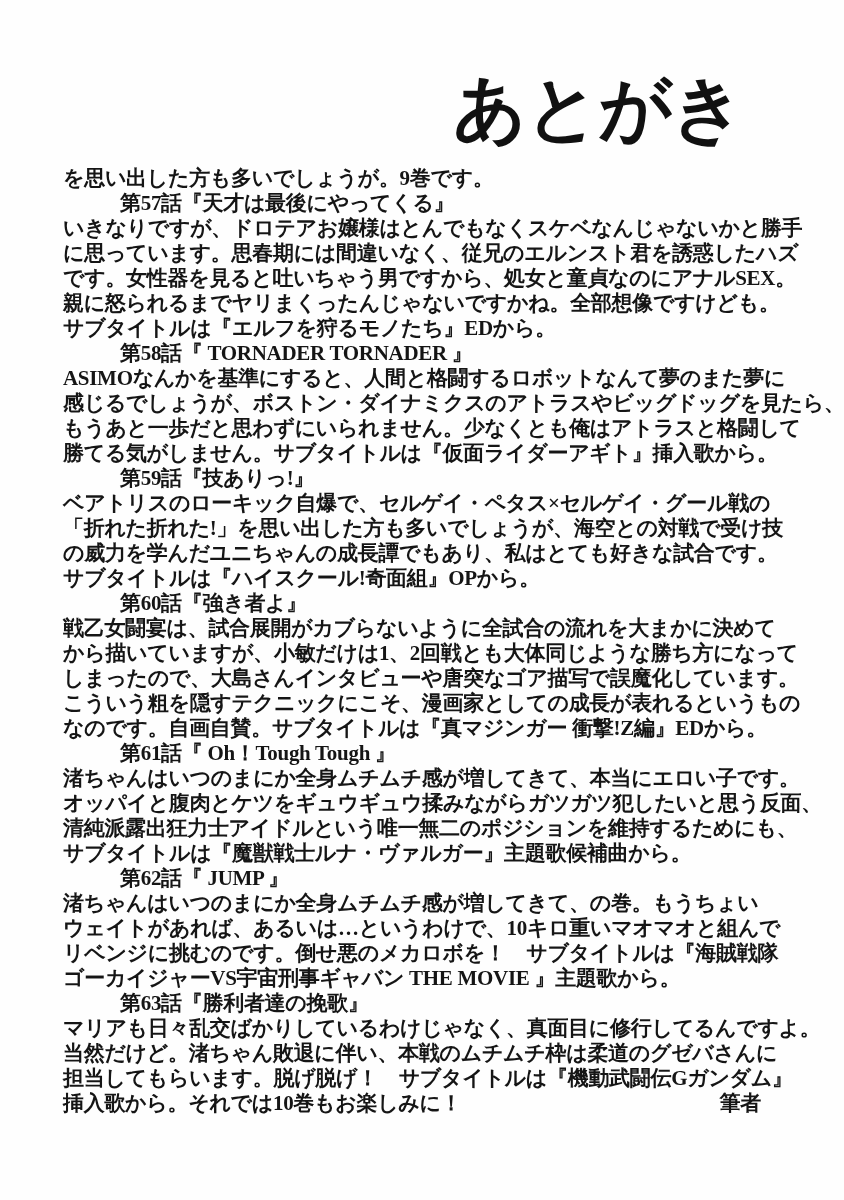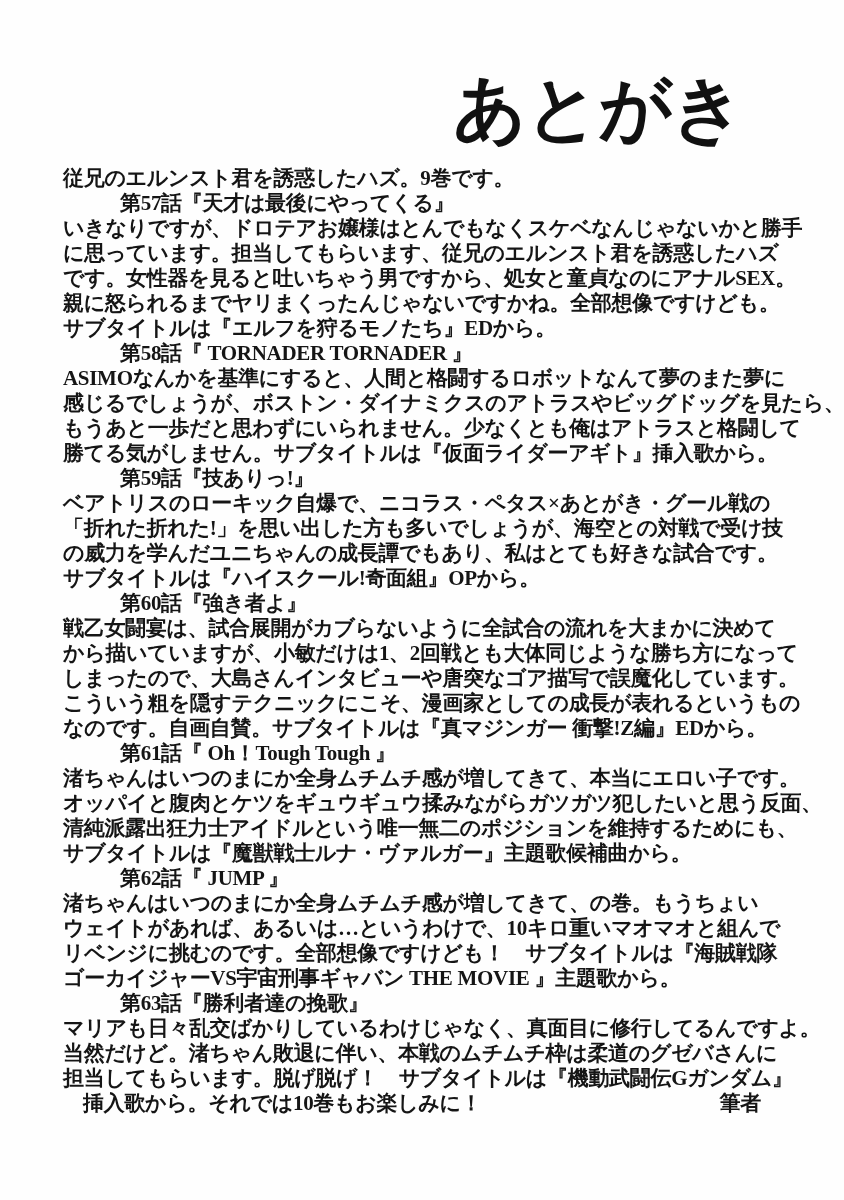--- a/index.html
+++ b/index.html
@@ -43,64 +43,63 @@
     white-space: nowrap;
     height: 25px;
   }
   .line.heading {
     text-indent: 57px;
   }
   .line.closing {
     display: flex;
     justify-content: space-between;
     padding-right: 26px;
-    margin-left: 20px;
   }
   .line.closing .signature {
     white-space: nowrap;
   }
 </style>
 </head>
 <body>
 
 <div class="page">
   <div class="page-title">あとがき</div>
   <div class="content" id="content">
-      <div class="line body">従兄のエルンスト君を誘惑したハズ。9巻です。</div>
+      <div class="line body">を思い出した方も多いでしょうが。9巻です。</div>
       <div class="line heading">第57話『天才は最後にやってくる』</div>
       <div class="line body">いきなりですが、ドロテアお嬢様はとんでもなくスケベなんじゃないかと勝手</div>
-      <div class="line body">に思っています。担当してもらいます、従兄のエルンスト君を誘惑したハズ</div>
+      <div class="line body">に思っています。思春期には間違いなく、従兄のエルンスト君を誘惑したハズ</div>
       <div class="line body">です。女性器を見ると吐いちゃう男ですから、処女と童貞なのにアナルSEX。</div>
       <div class="line body">親に怒られるまでヤリまくったんじゃないですかね。全部想像ですけども。</div>
       <div class="line body">サブタイトルは『エルフを狩るモノたち』EDから。</div>
       <div class="line heading">第58話『 TORNADER TORNADER 』</div>
       <div class="line body">ASIMOなんかを基準にすると、人間と格闘するロボットなんて夢のまた夢に</div>
       <div class="line body">感じるでしょうが、ボストン・ダイナミクスのアトラスやビッグドッグを見たら、</div>
       <div class="line body">もうあと一歩だと思わずにいられません。少なくとも俺はアトラスと格闘して</div>
       <div class="line body">勝てる気がしません。サブタイトルは『仮面ライダーアギト』挿入歌から。</div>
       <div class="line heading">第59話『技ありっ!』</div>
-      <div class="line body">ベアトリスのローキック自爆で、ニコラス・ペタス×あとがき・グール戦の</div>
+      <div class="line body">ベアトリスのローキック自爆で、セルゲイ・ペタス×セルゲイ・グール戦の</div>
       <div class="line body">「折れた折れた!」を思い出した方も多いでしょうが、海空との対戦で受け技</div>
       <div class="line body">の威力を学んだユニちゃんの成長譚でもあり、私はとても好きな試合です。</div>
       <div class="line body">サブタイトルは『ハイスクール!奇面組』OPから。</div>
       <div class="line heading">第60話『強き者よ』</div>
       <div class="line body">戦乙女闘宴は、試合展開がカブらないように全試合の流れを大まかに決めて</div>
       <div class="line body">から描いていますが、小敏だけは1、2回戦とも大体同じような勝ち方になって</div>
       <div class="line body">しまったので、大島さんインタビューや唐突なゴア描写で誤魔化しています。</div>
       <div class="line body">こういう粗を隠すテクニックにこそ、漫画家としての成長が表れるというもの</div>
       <div class="line body">なのです。自画自賛。サブタイトルは『真マジンガー 衝撃!Z編』EDから。</div>
       <div class="line heading">第61話『 Oh！Tough Tough 』</div>
       <div class="line body">渚ちゃんはいつのまにか全身ムチムチ感が増してきて、本当にエロい子です。</div>
       <div class="line body">オッパイと腹肉とケツをギュウギュウ揉みながらガツガツ犯したいと思う反面、</div>
       <div class="line body">清純派露出狂力士アイドルという唯一無二のポジションを維持するためにも、</div>
       <div class="line body">サブタイトルは『魔獣戦士ルナ・ヴァルガー』主題歌候補曲から。</div>
       <div class="line heading">第62話『 JUMP 』</div>
       <div class="line body">渚ちゃんはいつのまにか全身ムチムチ感が増してきて、の巻。もうちょい</div>
       <div class="line body">ウェイトがあれば、あるいは…というわけで、10キロ重いマオマオと組んで</div>
-      <div class="line body">リベンジに挑むのです。全部想像ですけども！　サブタイトルは『海賊戦隊</div>
+      <div class="line body">リベンジに挑むのです。倒せ悪のメカロボを！　サブタイトルは『海賊戦隊</div>
       <div class="line body">ゴーカイジャーVS宇宙刑事ギャバン THE MOVIE 』主題歌から。</div>
       <div class="line heading">第63話『勝利者達の挽歌』</div>
       <div class="line body">マリアも日々乱交ばかりしているわけじゃなく、真面目に修行してるんですよ。</div>
       <div class="line body">当然だけど。渚ちゃん敗退に伴い、本戦のムチムチ枠は柔道のグゼバさんに</div>
       <div class="line body">担当してもらいます。脱げ脱げ！　サブタイトルは『機動武闘伝Gガンダム』</div>
       <div class="line closing">
         <span>挿入歌から。それでは10巻もお楽しみに！</span>
         <span class="signature">筆者</span>
       </div>
     </div>

